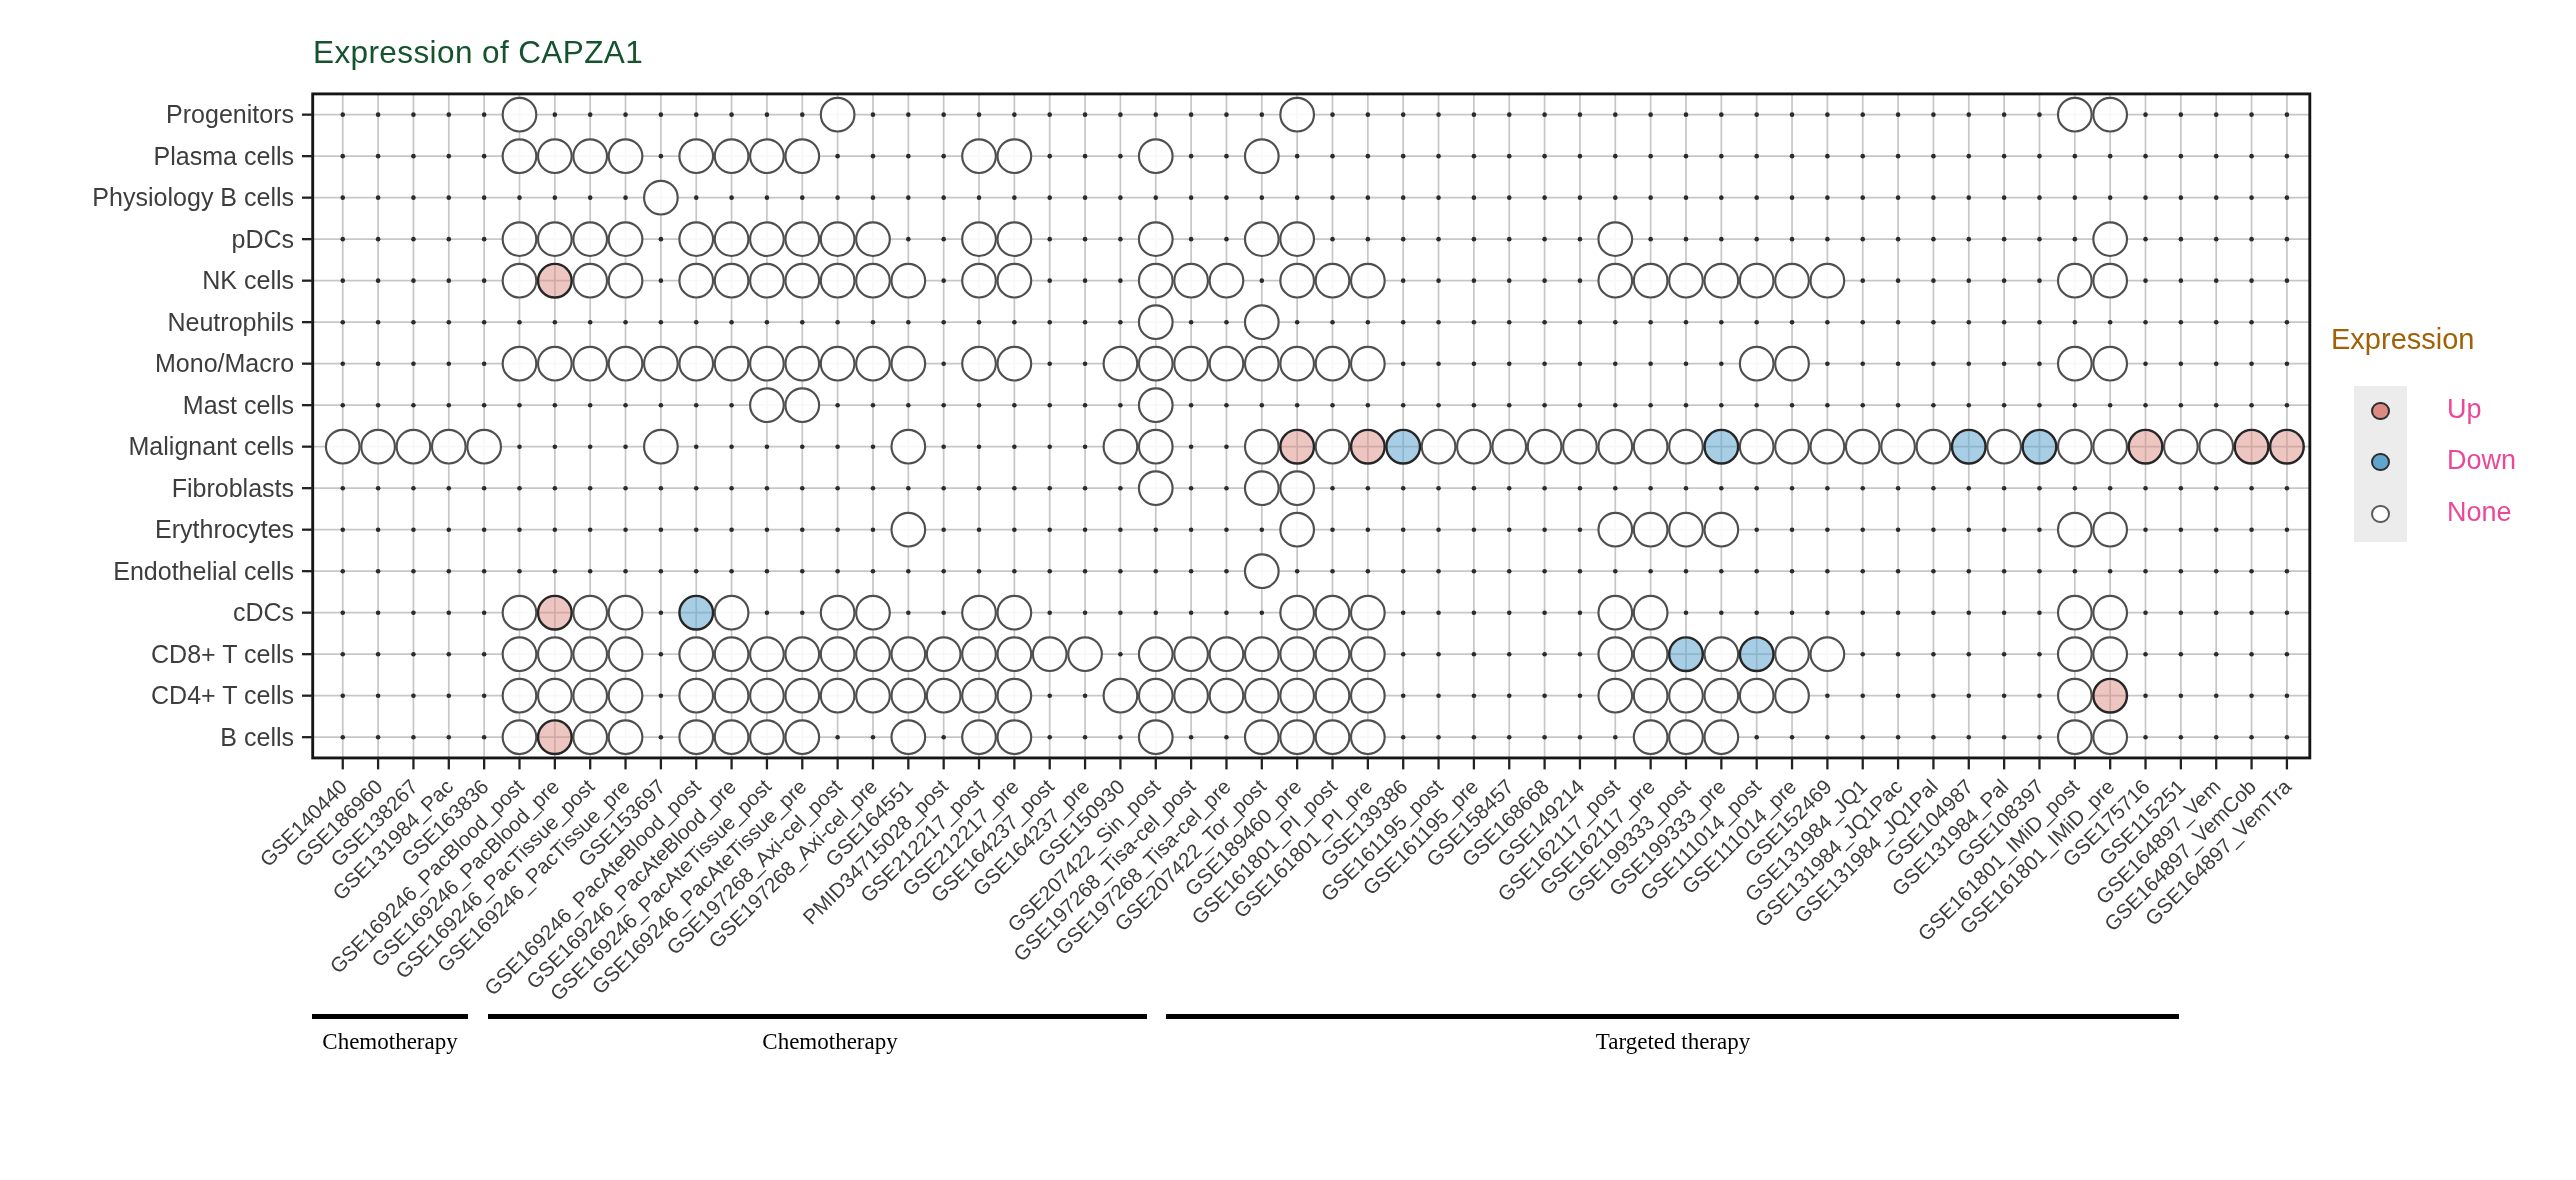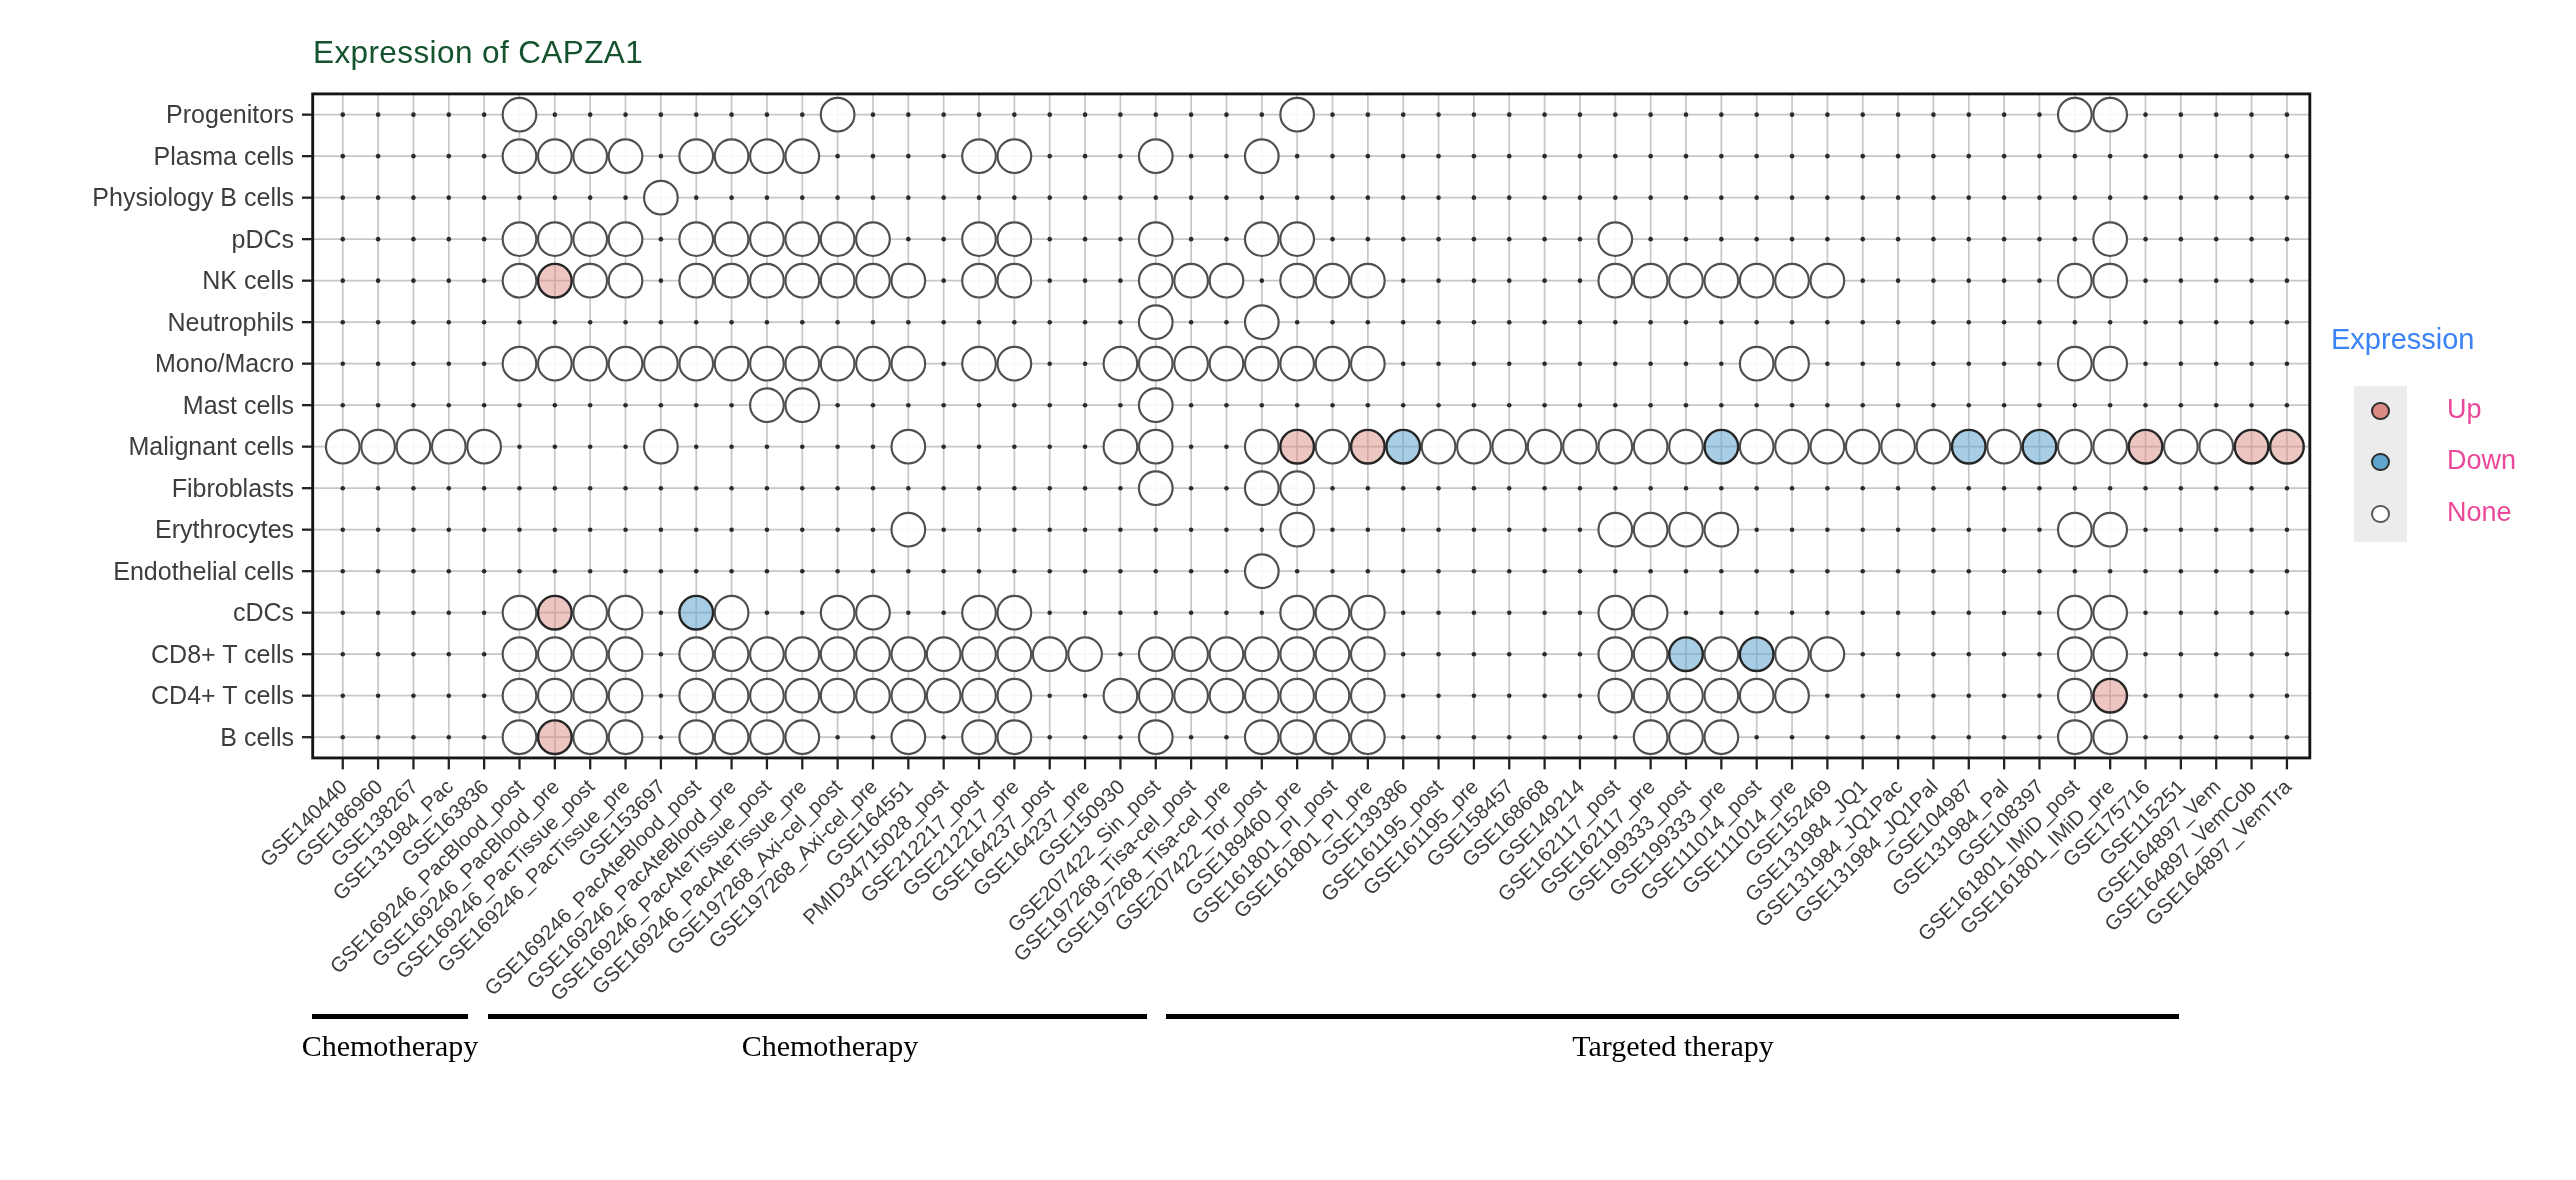--- a/index.html
+++ b/index.html
@@ -11,39 +11,39 @@
     overflow:hidden;
   }
   .chart-title{
     position:absolute;left:313px;top:34px;
     font-size:31.5px;color:#14532d;letter-spacing:0.4px;
   }
   #chart{position:absolute;left:0;top:0;}
   .legend{
     position:absolute;left:2331px;top:323px;width:236px;
   }
-  .legend-title{font-size:29px;color:#3b82f6;margin-bottom:18.6px;}
+  .legend-title{font-size:29px;color:#a16207;margin-bottom:18.6px;}
   .legend-keys{
     position:absolute;left:23px;top:63px;width:53px;height:156px;
     background:#ececec;
   }
   .legend-item{
     position:absolute;left:23px;width:208px;height:52px;
   }
   .legend-item .key{
     position:absolute;left:17px;top:16.5px;width:18.6px;height:18.6px;border-radius:50%;
     box-sizing:border-box;border:2.9px solid #2e2e2e;
   }
   .legend-item .lbl{
     position:absolute;left:93px;top:8.6px;font-size:27px;color:#ec4899;
   }
   .therapy-label{
     position:absolute;transform:translateX(-50%);
     font-family:"Liberation Serif", serif;
-    font-size:30px;color:#000;white-space:nowrap;
+    font-size:23px;color:#000;white-space:nowrap;
   }
   .therapy-line{
     position:absolute;height:5px;background:#000;top:1014px;
   }
 </style>
 </head>
 <body>
 
 <div class="canvas">
 

